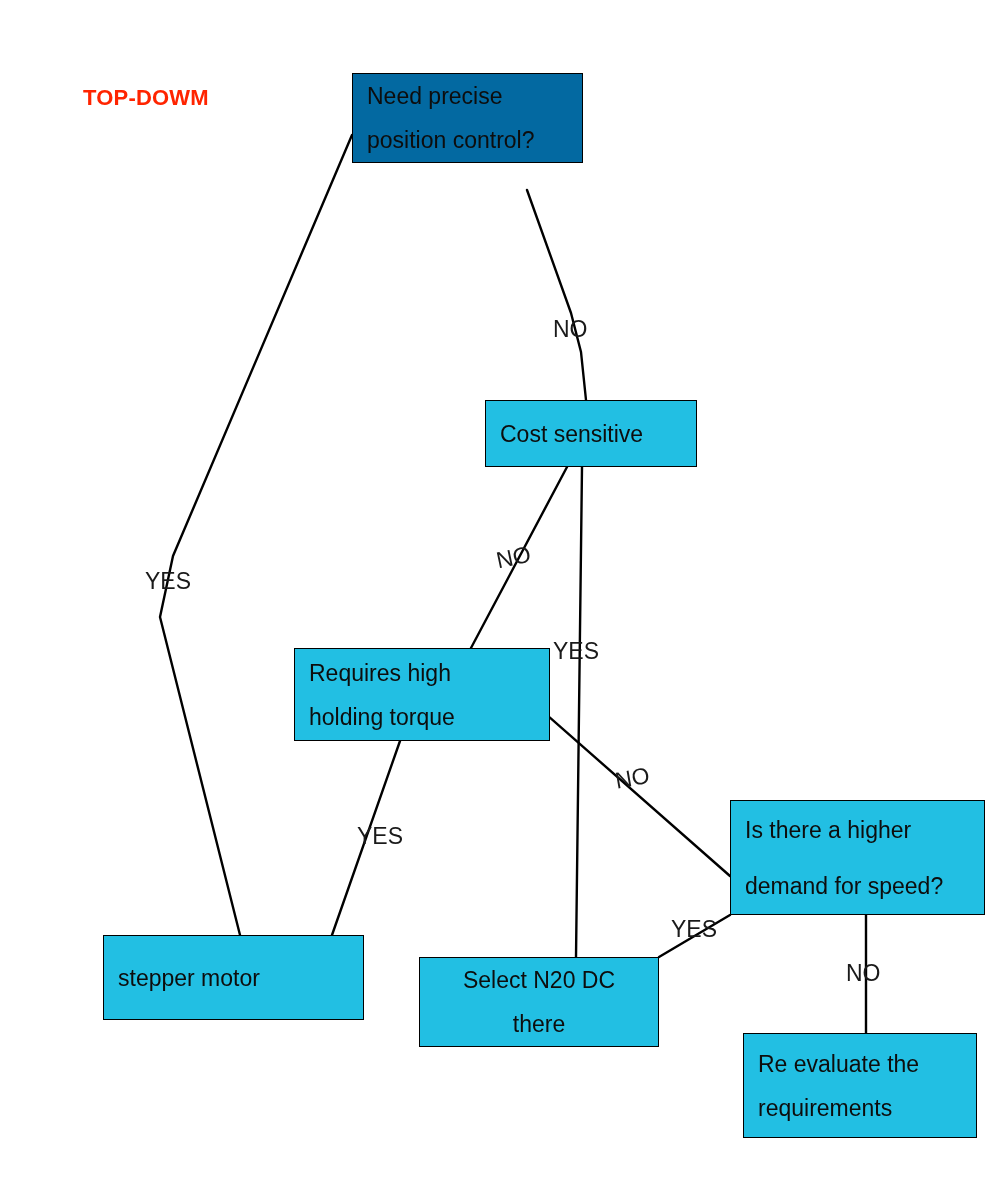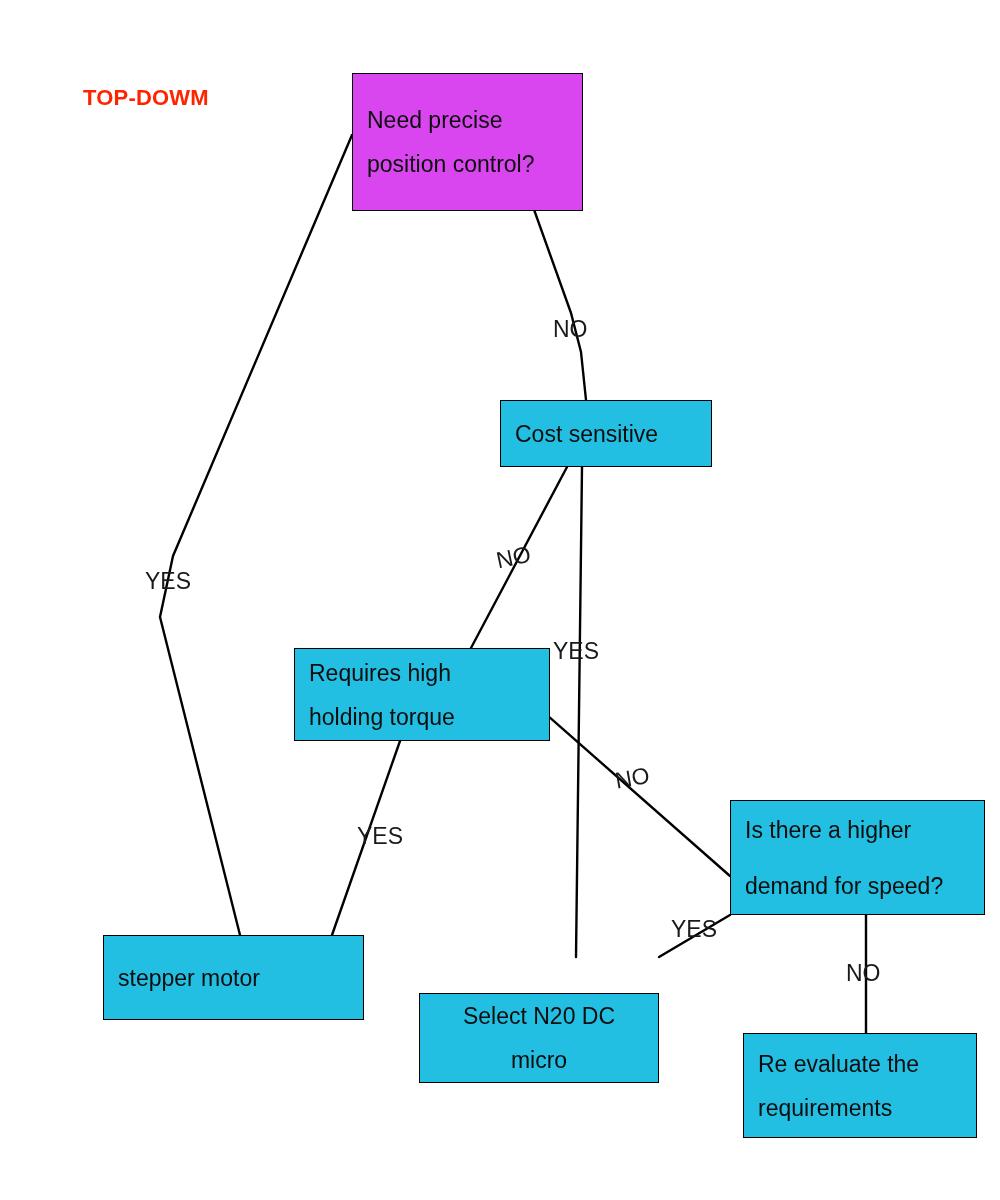--- a/index.html
+++ b/index.html
@@ -79,26 +79,26 @@
       <polyline points="582,467 576,957" fill="none" stroke="#000000" stroke-width="2.4" stroke-linejoin="round" stroke-linecap="round"></polyline>
       <polyline points="400,741 332,935" fill="none" stroke="#000000" stroke-width="2.4" stroke-linejoin="round" stroke-linecap="round"></polyline>
       <polyline points="506,679 730,876" fill="none" stroke="#000000" stroke-width="2.4" stroke-linejoin="round" stroke-linecap="round"></polyline>
       <polyline points="659,957 730,915" fill="none" stroke="#000000" stroke-width="2.4" stroke-linejoin="round" stroke-linecap="round"></polyline>
       <polyline points="866,915 866,1033" fill="none" stroke="#000000" stroke-width="2.4" stroke-linejoin="round" stroke-linecap="round"></polyline>
     </svg>
 
   <div class="title-label" style="left:83px; top:85px;">TOP-DOWM</div>
 
   <div id="node-layer">
-      <div class="node align-left" style="left: 352px; top: 73px; width: 231px; height: 138px; background: #d946ef; border-color: rgb(0, 0, 0);"><span class="line">Need precise</span><span class="line">position control?</span></div>
-      <div class="node align-left" style="left: 485px; top: 400px; width: 212px; height: 67px; background: rgb(34, 191, 227); border-color: rgb(0, 0, 0); margin-left: 15px;"><span class="line">Cost sensitive</span></div>
+      <div class="node align-left" style="left: 352px; top: 73px; width: 231px; height: 90px; background: #0369a1; border-color: rgb(0, 0, 0);"><span class="line">Need precise</span><span class="line">position control?</span></div>
+      <div class="node align-left" style="left: 485px; top: 400px; width: 212px; height: 67px; background: rgb(34, 191, 227); border-color: rgb(0, 0, 0);"><span class="line">Cost sensitive</span></div>
       <div class="node align-left" style="left: 294px; top: 648px; width: 256px; height: 93px; background: rgb(34, 191, 227); border-color: rgb(0, 0, 0);"><span class="line">Requires high</span><span class="line">holding torque</span></div>
       <div class="node align-left" style="left: 730px; top: 800px; width: 255px; height: 115px; background: rgb(34, 191, 227); border-color: rgb(0, 0, 0); gap: 12px;"><span class="line">Is there a higher</span><span class="line">demand for speed?</span></div>
       <div class="node align-left" style="left: 103px; top: 935px; width: 261px; height: 85px; background: rgb(34, 191, 227); border-color: rgb(0, 0, 0);"><span class="line">stepper motor</span></div>
-      <div class="node align-center" style="left: 419px; top: 957px; width: 240px; height: 90px; background: rgb(34, 191, 227); border-color: rgb(0, 0, 0); margin-top: 36px;"><span class="line">Select N20 DC</span><span class="line">micro</span></div>
+      <div class="node align-center" style="left: 419px; top: 957px; width: 240px; height: 90px; background: rgb(34, 191, 227); border-color: rgb(0, 0, 0);"><span class="line">Select N20 DC</span><span class="line">there</span></div>
       <div class="node align-left" style="left: 743px; top: 1033px; width: 234px; height: 105px; background: rgb(34, 191, 227); border-color: rgb(0, 0, 0);"><span class="line">Re evaluate the</span><span class="line">requirements</span></div>
     </div>
   <div id="label-layer">
       <div class="edge-label" style="left: 145px; top: 568px;">YES</div>
       <div class="edge-label" style="left: 553px; top: 316px;">NO</div>
       <div class="edge-label" style="left: 494px; top: 548px; transform: rotate(-12deg); transform-origin: left top;">NO</div>
       <div class="edge-label" style="left: 553px; top: 638px;">YES</div>
       <div class="edge-label" style="left: 357px; top: 823px;">YES</div>
       <div class="edge-label" style="left: 613px; top: 768px; transform: rotate(-10deg); transform-origin: left top;">NO</div>
       <div class="edge-label" style="left: 671px; top: 916px;">YES</div>

